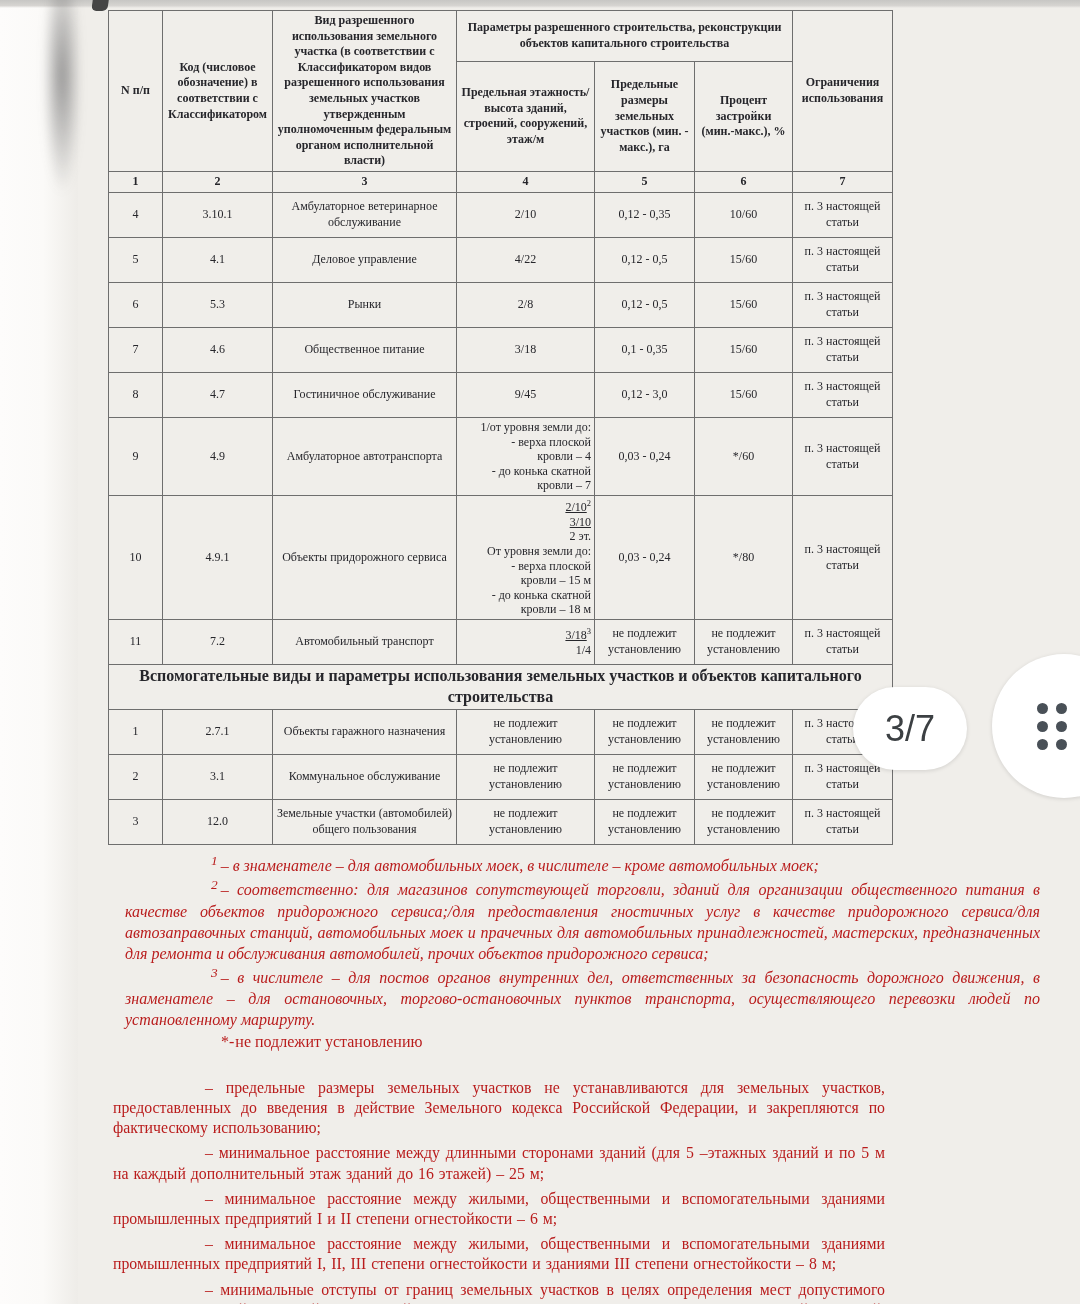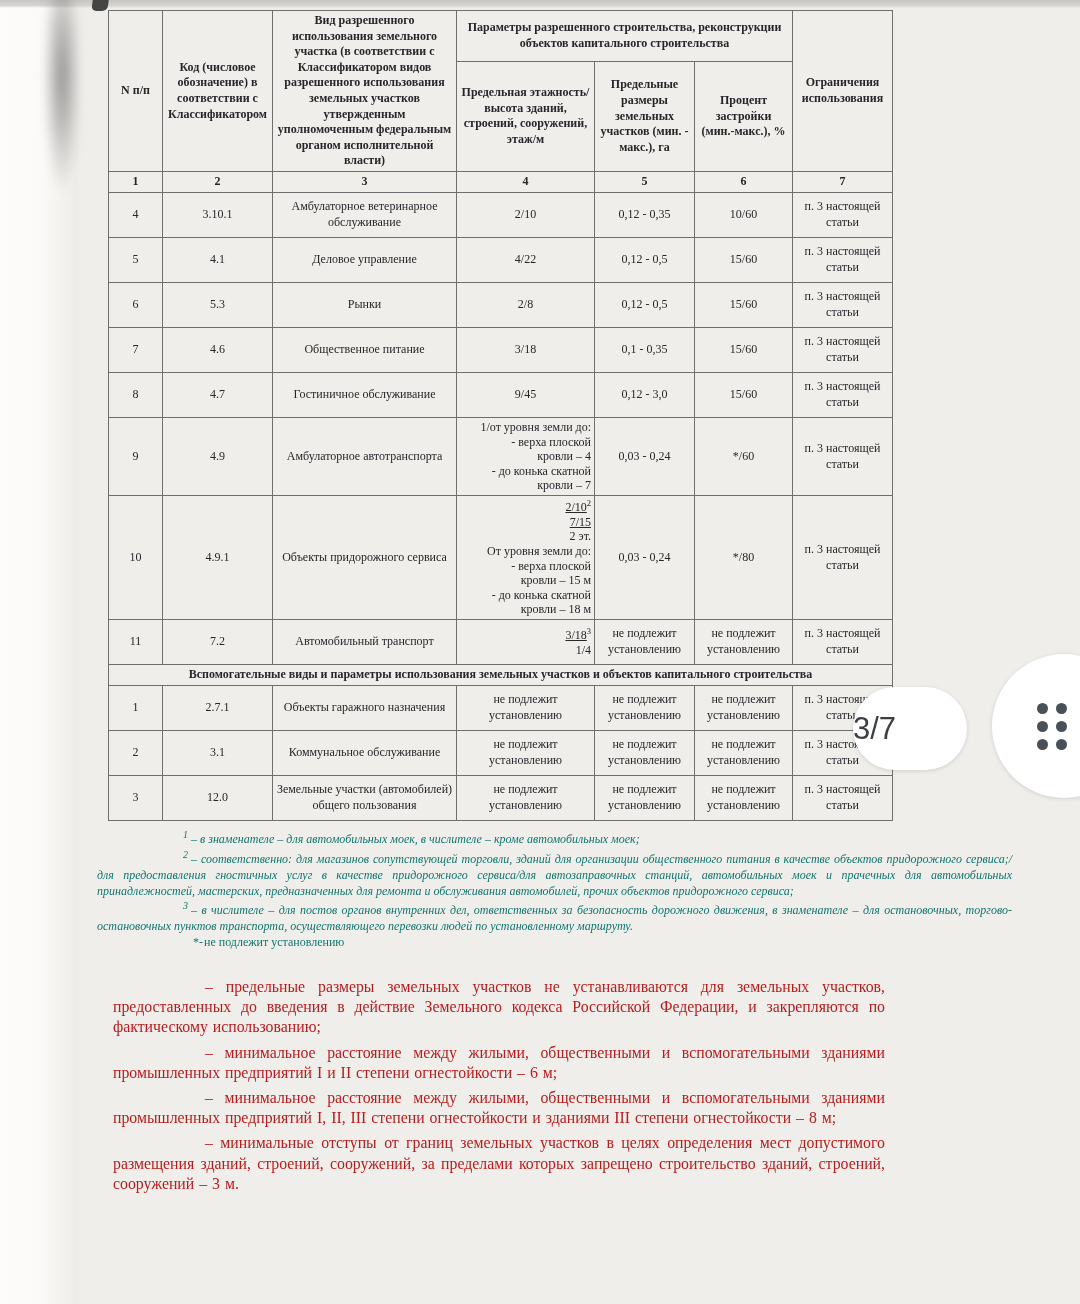--- a/index.html
+++ b/index.html
@@ -25,45 +25,45 @@
 
   table.reg { border-collapse:collapse; width:784px; margin-left:11px;
     table-layout:fixed; }
   table.reg th, table.reg td {
     border:1px solid #6e6e6e; text-align:center; vertical-align:middle;
     padding:2px 3px; font-size:12px; line-height:1.3; }
   table.reg th { font-weight:bold; }
   .group-head { height:46px; }
   .num-row td { font-weight:bold; height:16px; padding:0 2px; font-size:12px; }
   tbody.data-rows td { height:40px; }
-  tr.section-row td { font-weight:bold; height:18px; font-size:12px; padding:1px 2px; }
+  tr.section-row td { font-weight:bold; height:18px; font-size:16px; padding:1px 2px; }
   td.c-height .hl-line { line-height:1.22;text-align:right; }
   td.c-height sup { font-size:8.5px; }
   .u { text-decoration:underline; }
 
   
-  .footnotes { margin-top:7px; width:915px; font-style:italic; font-size:12px;
-    line-height:1.32; color:#0f766e; text-align:justify; }
+  .footnotes { margin-top:7px; width:915px; font-style:italic; font-size:16px;
+    line-height:1.32; color:#b91c1c; text-align:justify;margin-left:28px; }
   .footnote { text-indent:86px; }
   .fn-marker { margin-right:3px; }
   .footnote.plain { font-style:normal; text-indent:96px; }
   .footnote.plain .fn-marker { font-size:inherit; vertical-align:baseline; margin-right:1px; }
 
   
   .bodytext { margin-top:26px; margin-left:16px; width:772px; }
   .bodypar { margin:0 0 5px 0; font-size:15.8px; line-height:1.28;
     text-align:justify; text-indent:92px; color:#b91c1c;
     word-spacing:1px; }
 
   
   .pill { position:absolute; left:853px; top:687px; width:114px; height:83px;
     background:#ffffff; border-radius:42px;
     box-shadow:0 1px 4px rgba(0,0,0,0.13);
-    display:flex; align-items:center; justify-content:flex-start;
-    font-family:"Liberation Sans", sans-serif; font-size:31px; color:#3c4043; }
+    display:flex; align-items:center; justify-content:center;
+    font-family:"Liberation Sans", sans-serif; font-size:36px; color:#3c4043; }
   .dots-btn { position:absolute; left:992px; top:654px; width:144px; height:144px;
     background:#ffffff; border-radius:50%;
     box-shadow:0 1px 4px rgba(0,0,0,0.13);
     display:flex; align-items:center; justify-content:flex-start; }
   .dots-grid { display:grid; grid-template-columns:11px 11px; grid-template-rows:11px 11px 11px;
     column-gap:8px; row-gap:7px; margin-left:45px; }
   .dot { width:11px; height:11px; border-radius:50%; background:#495057; }
 </style>
 </head>
 <body>
@@ -168,21 +168,21 @@
     <td class="c-size">0,03 - 0,24</td>
     <td class="c-pct">*/60</td>
     <td class="c-restr">п. 3  настоящей статьи</td>
   </tr>
           <tr>
     <td class="c-num">10</td>
     <td class="c-code">4.9.1</td>
     <td class="c-name">Объекты придорожного сервиса</td>
     <td class="c-height">
               <div class="hl-line"><span class="u">2/10</span><sup>2</sup></div>
-              <div class="hl-line"><span class="u">7/15</span></div>
+              <div class="hl-line"><span class="u">3/10</span></div>
               <div class="hl-line">2 эт.</div>
               <div class="hl-line">От уровня земли до:</div>
               <div class="hl-line">- верха плоской</div>
               <div class="hl-line">кровли – 15 м</div>
               <div class="hl-line">- до конька скатной</div>
               <div class="hl-line">кровли – 18 м</div>
             </td>
     <td class="c-size">0,03 - 0,24</td>
     <td class="c-pct">*/80</td>
     <td class="c-restr">п. 3  настоящей статьи</td>
@@ -238,20 +238,21 @@
 
     <div class="footnotes" id="footnotes">
         <div class="footnote"><sup class="fn-marker">1</sup><span class="fn-text">– в знаменателе – для автомобильных моек, в числителе – кроме автомобильных моек;</span></div>
         <div class="footnote"><sup class="fn-marker">2</sup><span class="fn-text">– соответственно: для магазинов сопутствующей торговли, зданий для организации общественного питания в качестве объектов придорожного сервиса;/для предоставления гностичных услуг в качестве придорожного сервиса/для автозаправочных станций, автомобильных моек и прачечных для автомобильных принадлежностей, мастерских, предназначенных для ремонта и обслуживания автомобилей, прочих объектов придорожного сервиса;</span></div>
         <div class="footnote"><sup class="fn-marker">3</sup><span class="fn-text">– в числителе – для постов органов внутренних дел, ответственных за безопасность дорожного движения, в знаменателе – для остановочных, торгово-остановочных пунктов транспорта, осуществляющего перевозки людей по установленному маршруту.</span></div>
         <div class="footnote plain"><sup class="fn-marker">*-</sup><span class="fn-text">не подлежит установлению</span></div>
       </div>
 
     <div class="bodytext" id="paragraphs">
         <p class="bodypar">– предельные размеры земельных участков не устанавливаются для земельных участков, предоставленных до введения в действие Земельного кодекса Российской Федерации, и закрепляются по фактическому использованию;</p>
+        <p class="bodypar">– минимальное расстояние между длинными сторонами зданий (для 5 –этажных зданий и по 5 м на каждый дополнительный этаж зданий до 16 этажей) – 25 м;</p>
         <p class="bodypar">– минимальное расстояние между жилыми, общественными и вспомогательными зданиями промышленных предприятий I и II степени огнестойкости – 6 м;</p>
         <p class="bodypar">– минимальное расстояние между жилыми, общественными и вспомогательными зданиями промышленных предприятий I, II, III степени огнестойкости и зданиями III степени огнестойкости – 8 м;</p>
         <p class="bodypar">– минимальные отступы от границ земельных участков в целях определения мест допустимого размещения зданий, строений, сооружений, за пределами которых запрещено строительство зданий, строений, сооружений – 3 м.</p>
       </div>
   </div>
 
   <div class="pill">
     <span>3/7</span>
   </div>
 

